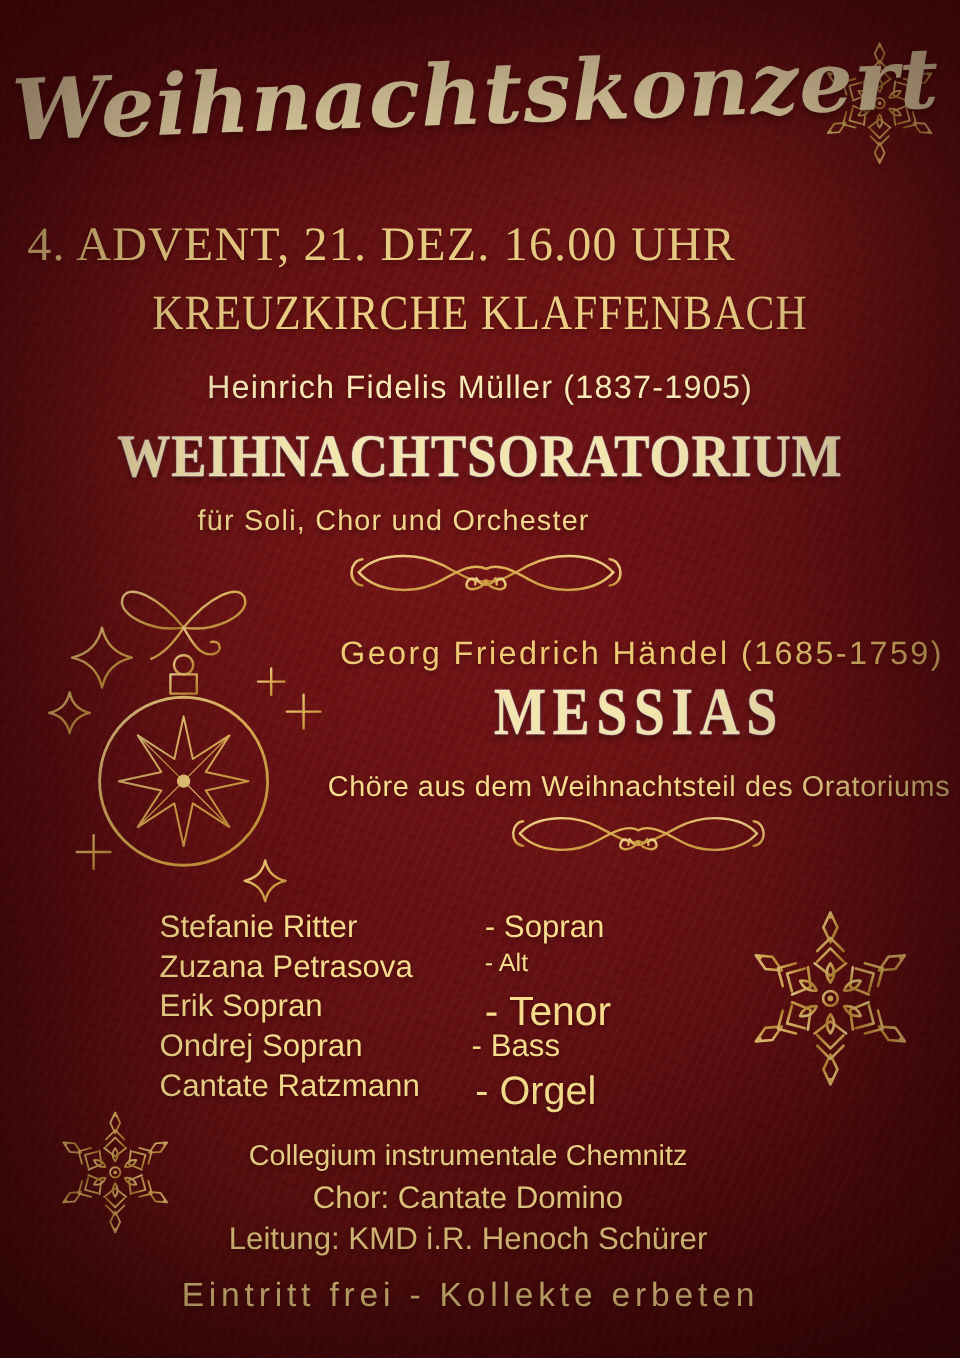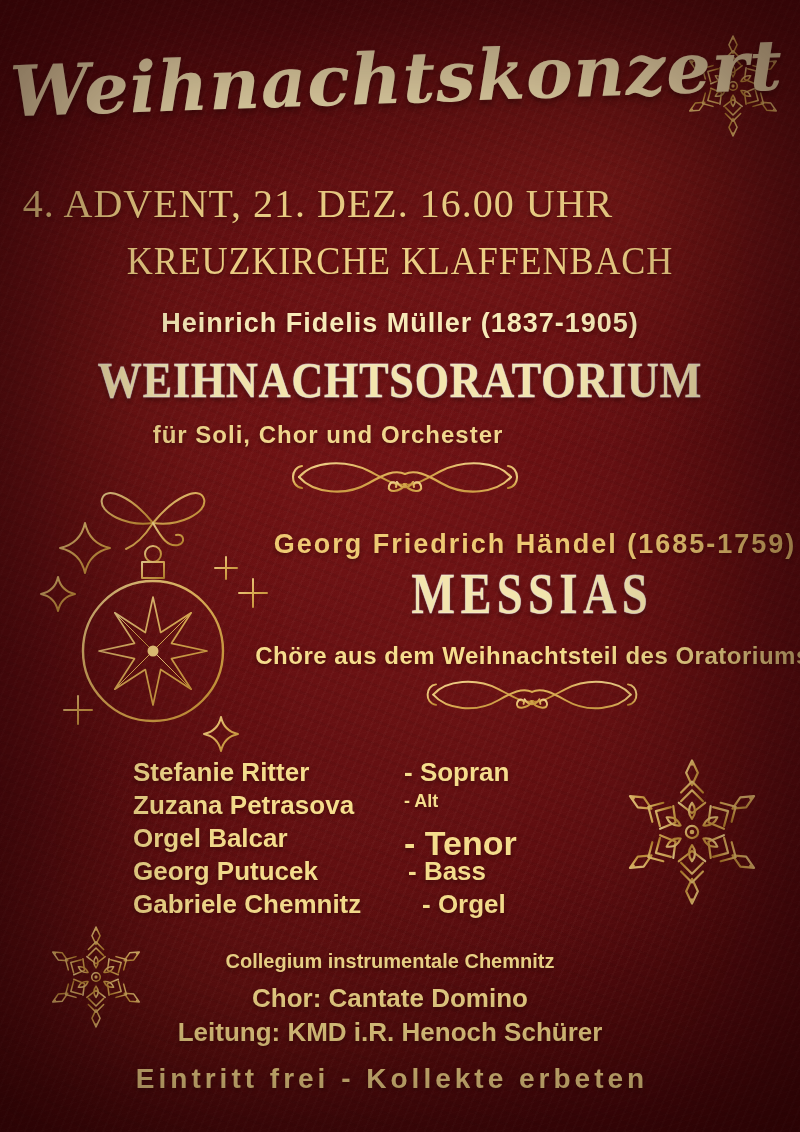--- a/index.html
+++ b/index.html
@@ -30,21 +30,21 @@
   }
   .serifcaps{
     font-family:"Liberation Serif", serif;color:#edd086;
     font-size:40px;letter-spacing:1px;
   }
   .worktitle{
     font-family:"Liberation Serif", serif;font-weight:bold;color:#f3e5ae;
     -webkit-text-stroke:0.8px rgba(238,238,242,.55);
     text-shadow:0 0 2px rgba(255,255,255,.35), 0 3px 5px rgba(25,0,0,.45);
   }
-  .sans{font-weight:bold;}
+  .sans{font-weight:normal;}
   .cream{color:#f7eab8;}
   .gold{color:#eeca74;}
   .palegold{color:#f5dd8d;}
   .subtle{color:#f0d78e;}
   .sx88{transform:scaleX(.88);}
   .sx82{transform:scaleX(.82);}
   .tilt{transform:rotate(-2deg);}
   svg.deco{position:absolute;overflow:visible;}
 </style>
 </head>
@@ -161,29 +161,29 @@
 
   <div class="txt sans gold center" style="left:240px;top:529px;width:590px;font-size:27px;letter-spacing:2px">Georg Friedrich Händel (1685-1759)</div>
   <div class="txt worktitle center sx82" style="left:245px;top:562px;width:575px;font-size:56px;letter-spacing:7px">MESSIAS</div>
   <div class="txt sans palegold center" style="left:245px;top:642px;width:575px;font-size:24px;letter-spacing:0.5px">Chöre aus dem Weihnachtsteil des Oratoriums</div>
 
 
   <div>
     <div class="txt sans palegold" style="left:133px;top:758px;font-size:26px">Stefanie Ritter</div>
     <div class="txt sans palegold" style="left:404px;top:758px;font-size:26px">- Sopran</div>
     <div class="txt sans palegold" style="left:133px;top:791px;font-size:26px">Zuzana Petrasova</div>
-    <div class="txt sans palegold" style="left:404px;top:791px;font-size:18px">- Alt</div>
-    <div class="txt sans palegold" style="left:133px;top:824px;font-size:26px">Orgel Balcar</div>
+    <div class="txt sans palegold" style="left:404px;top:791px;font-size:21px">- Alt</div>
+    <div class="txt sans palegold" style="left:133px;top:824px;font-size:26px">Erik Sopran</div>
     <div class="txt sans palegold" style="left:404px;top:824px;font-size:34px">- Tenor</div>
-    <div class="txt sans palegold" style="left:133px;top:857px;font-size:26px">Georg Putucek</div>
-    <div class="txt sans palegold" style="left:408px;top:857px;font-size:26px">- Bass</div>
-    <div class="txt sans palegold" style="left:133px;top:890px;font-size:26px">Gabriele Chemnitz</div>
-    <div class="txt sans palegold" style="left:422px;top:890px;font-size:26px">- Orgel</div>
+    <div class="txt sans palegold" style="left:133px;top:857px;font-size:26px">Ondrej Sopran</div>
+    <div class="txt sans palegold" style="left:393px;top:857px;font-size:26px">- Bass</div>
+    <div class="txt sans palegold" style="left:133px;top:890px;font-size:26px">Cantate Ratzmann</div>
+    <div class="txt sans palegold" style="left:396px;top:890px;font-size:33px">- Orgel</div>
   </div>
 
-  <div class="txt sans palegold center" style="left:0;top:950px;width:780px;font-size:20px">Collegium instrumentale Chemnitz</div>
+  <div class="txt sans palegold center" style="left:0;top:950px;width:780px;font-size:24px">Collegium instrumentale Chemnitz</div>
   <div class="txt sans palegold center" style="left:0;top:984px;width:780px;font-size:26px">Chor: Cantate Domino</div>
   <div class="txt sans palegold center" style="left:0;top:1018px;width:780px;font-size:26px">Leitung: KMD i.R. Henoch Schürer</div>
 
   <div class="txt sans palegold center" style="left:0;top:1063px;width:784px;font-size:28px;letter-spacing:4px">Eintritt frei - Kollekte erbeten</div>
 
   <div class="vignette"></div>
 </div>
 
 </body></html>

